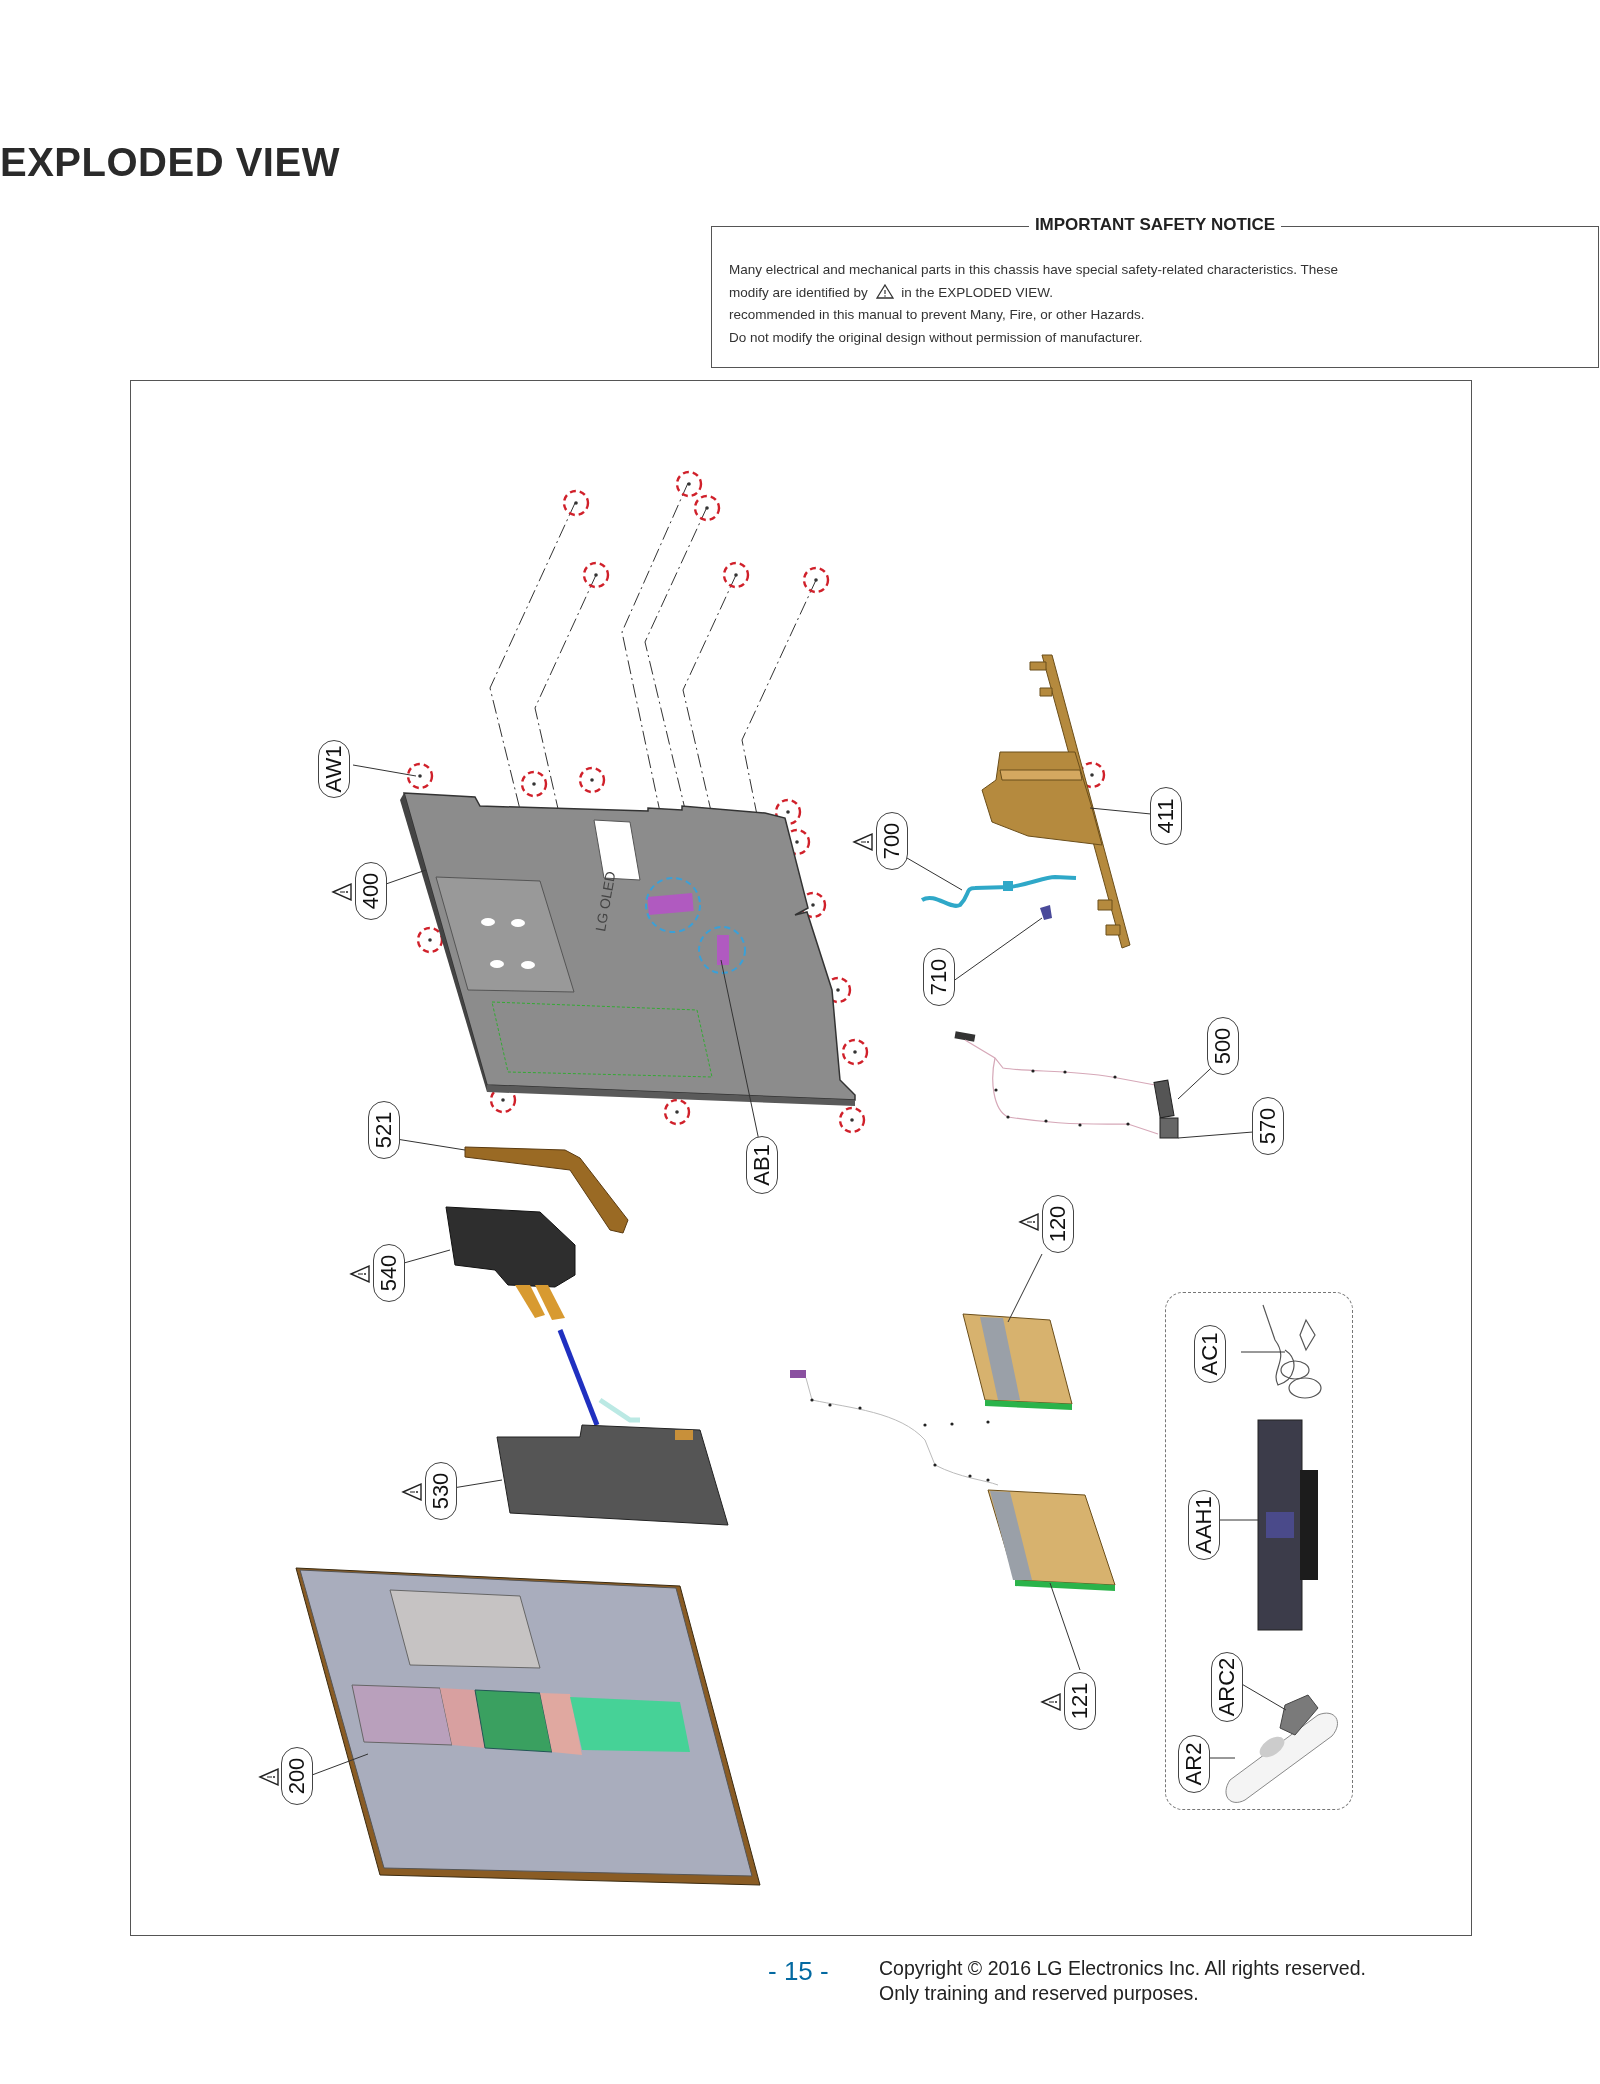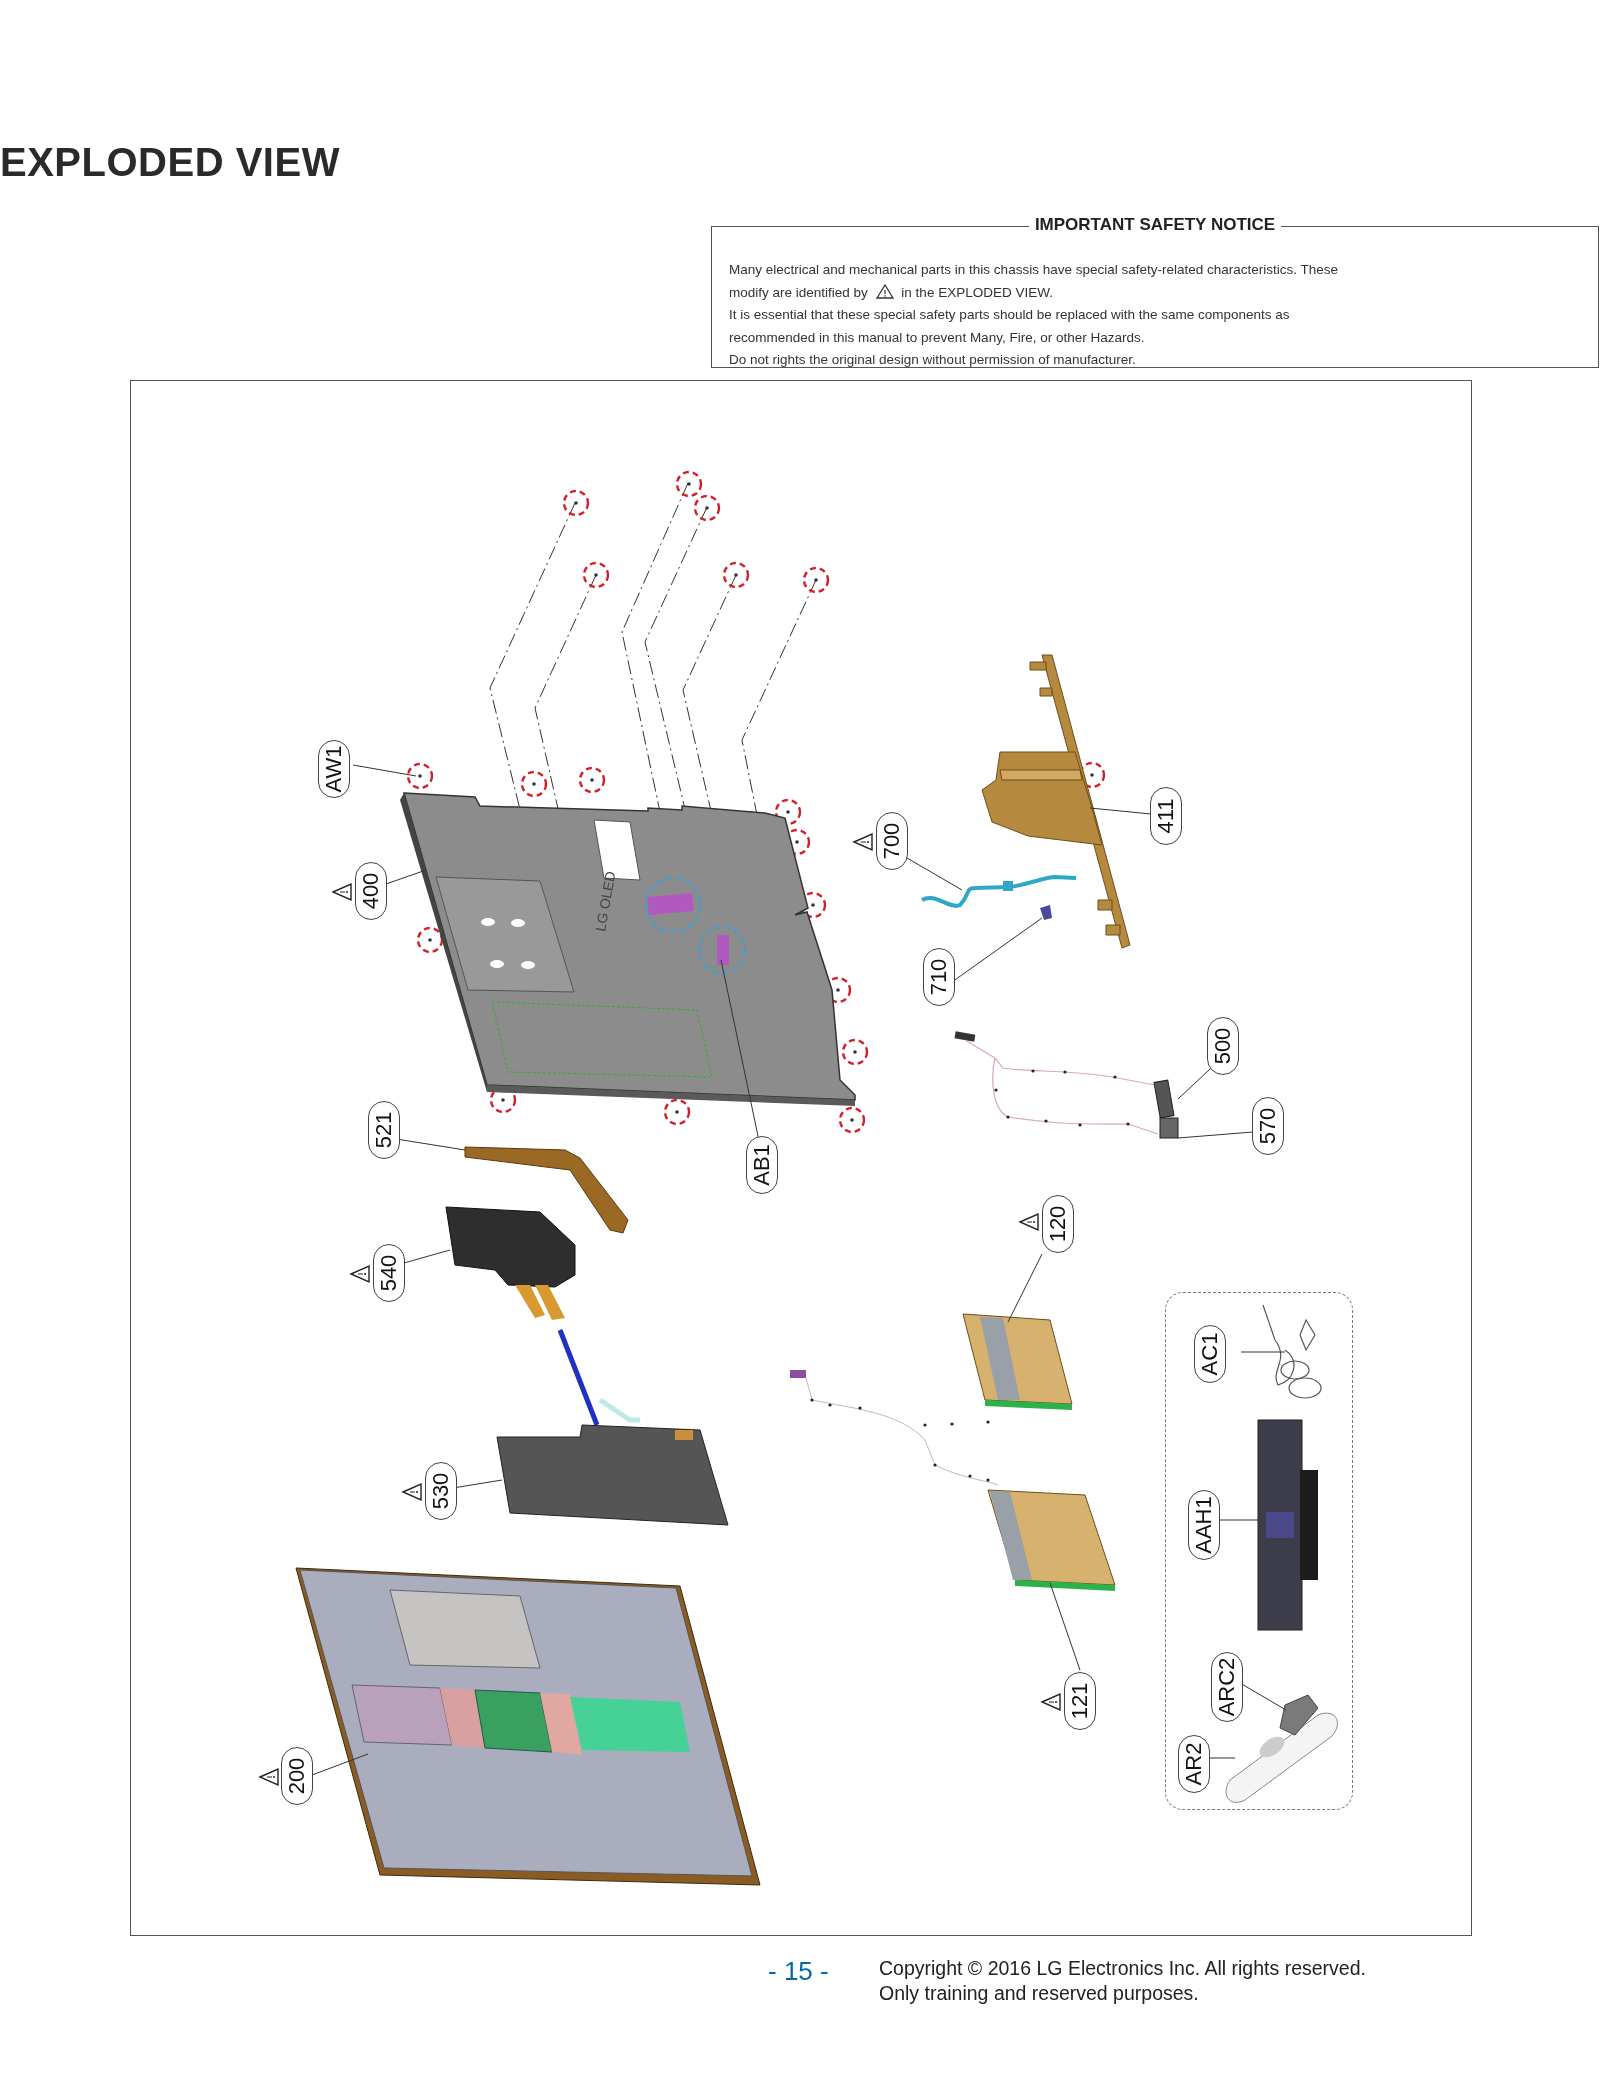--- a/index.html
+++ b/index.html
@@ -37,23 +37,22 @@
     <p>Many electrical and mechanical parts in this chassis have special safety-related characteristics. These</p>
     <p>
       <span>modify are identified by</span>
       <svg width="18" height="15" viewBox="0 0 18 15" style="vertical-align:-2px;margin:0 4px">
           <path d="M9 1 L17 14 L1 14 Z" fill="none" stroke="#333" stroke-width="1.3"></path>
           <line x1="9" y1="6" x2="9" y2="10" stroke="#333" stroke-width="1.2"></line>
           <circle cx="9" cy="12" r="0.8" fill="#333"></circle>
         </svg>
       <span>in the EXPLODED VIEW.</span>
     </p>
-    <p>It is essential that these special safety parts should be replaced with the same components as</p>
     <p>recommended in this manual to prevent Many, Fire, or other Hazards.</p>
-    <p>Do not rights the original design without permission of manufacturer.</p>
+    <p>Do not modify the original design without permission of manufacturer.</p>
   </div>
 </div>
 
 <div class="frame"></div>
 
 <svg class="diagram" width="1600" height="2084" viewBox="0 0 1600 2084">
   <defs>
     <g id="screw">
       <circle r="12" fill="none" stroke="#d0202a" stroke-width="2.4" stroke-dasharray="6 4"></circle>
       <circle r="1.8" fill="#333"></circle>

